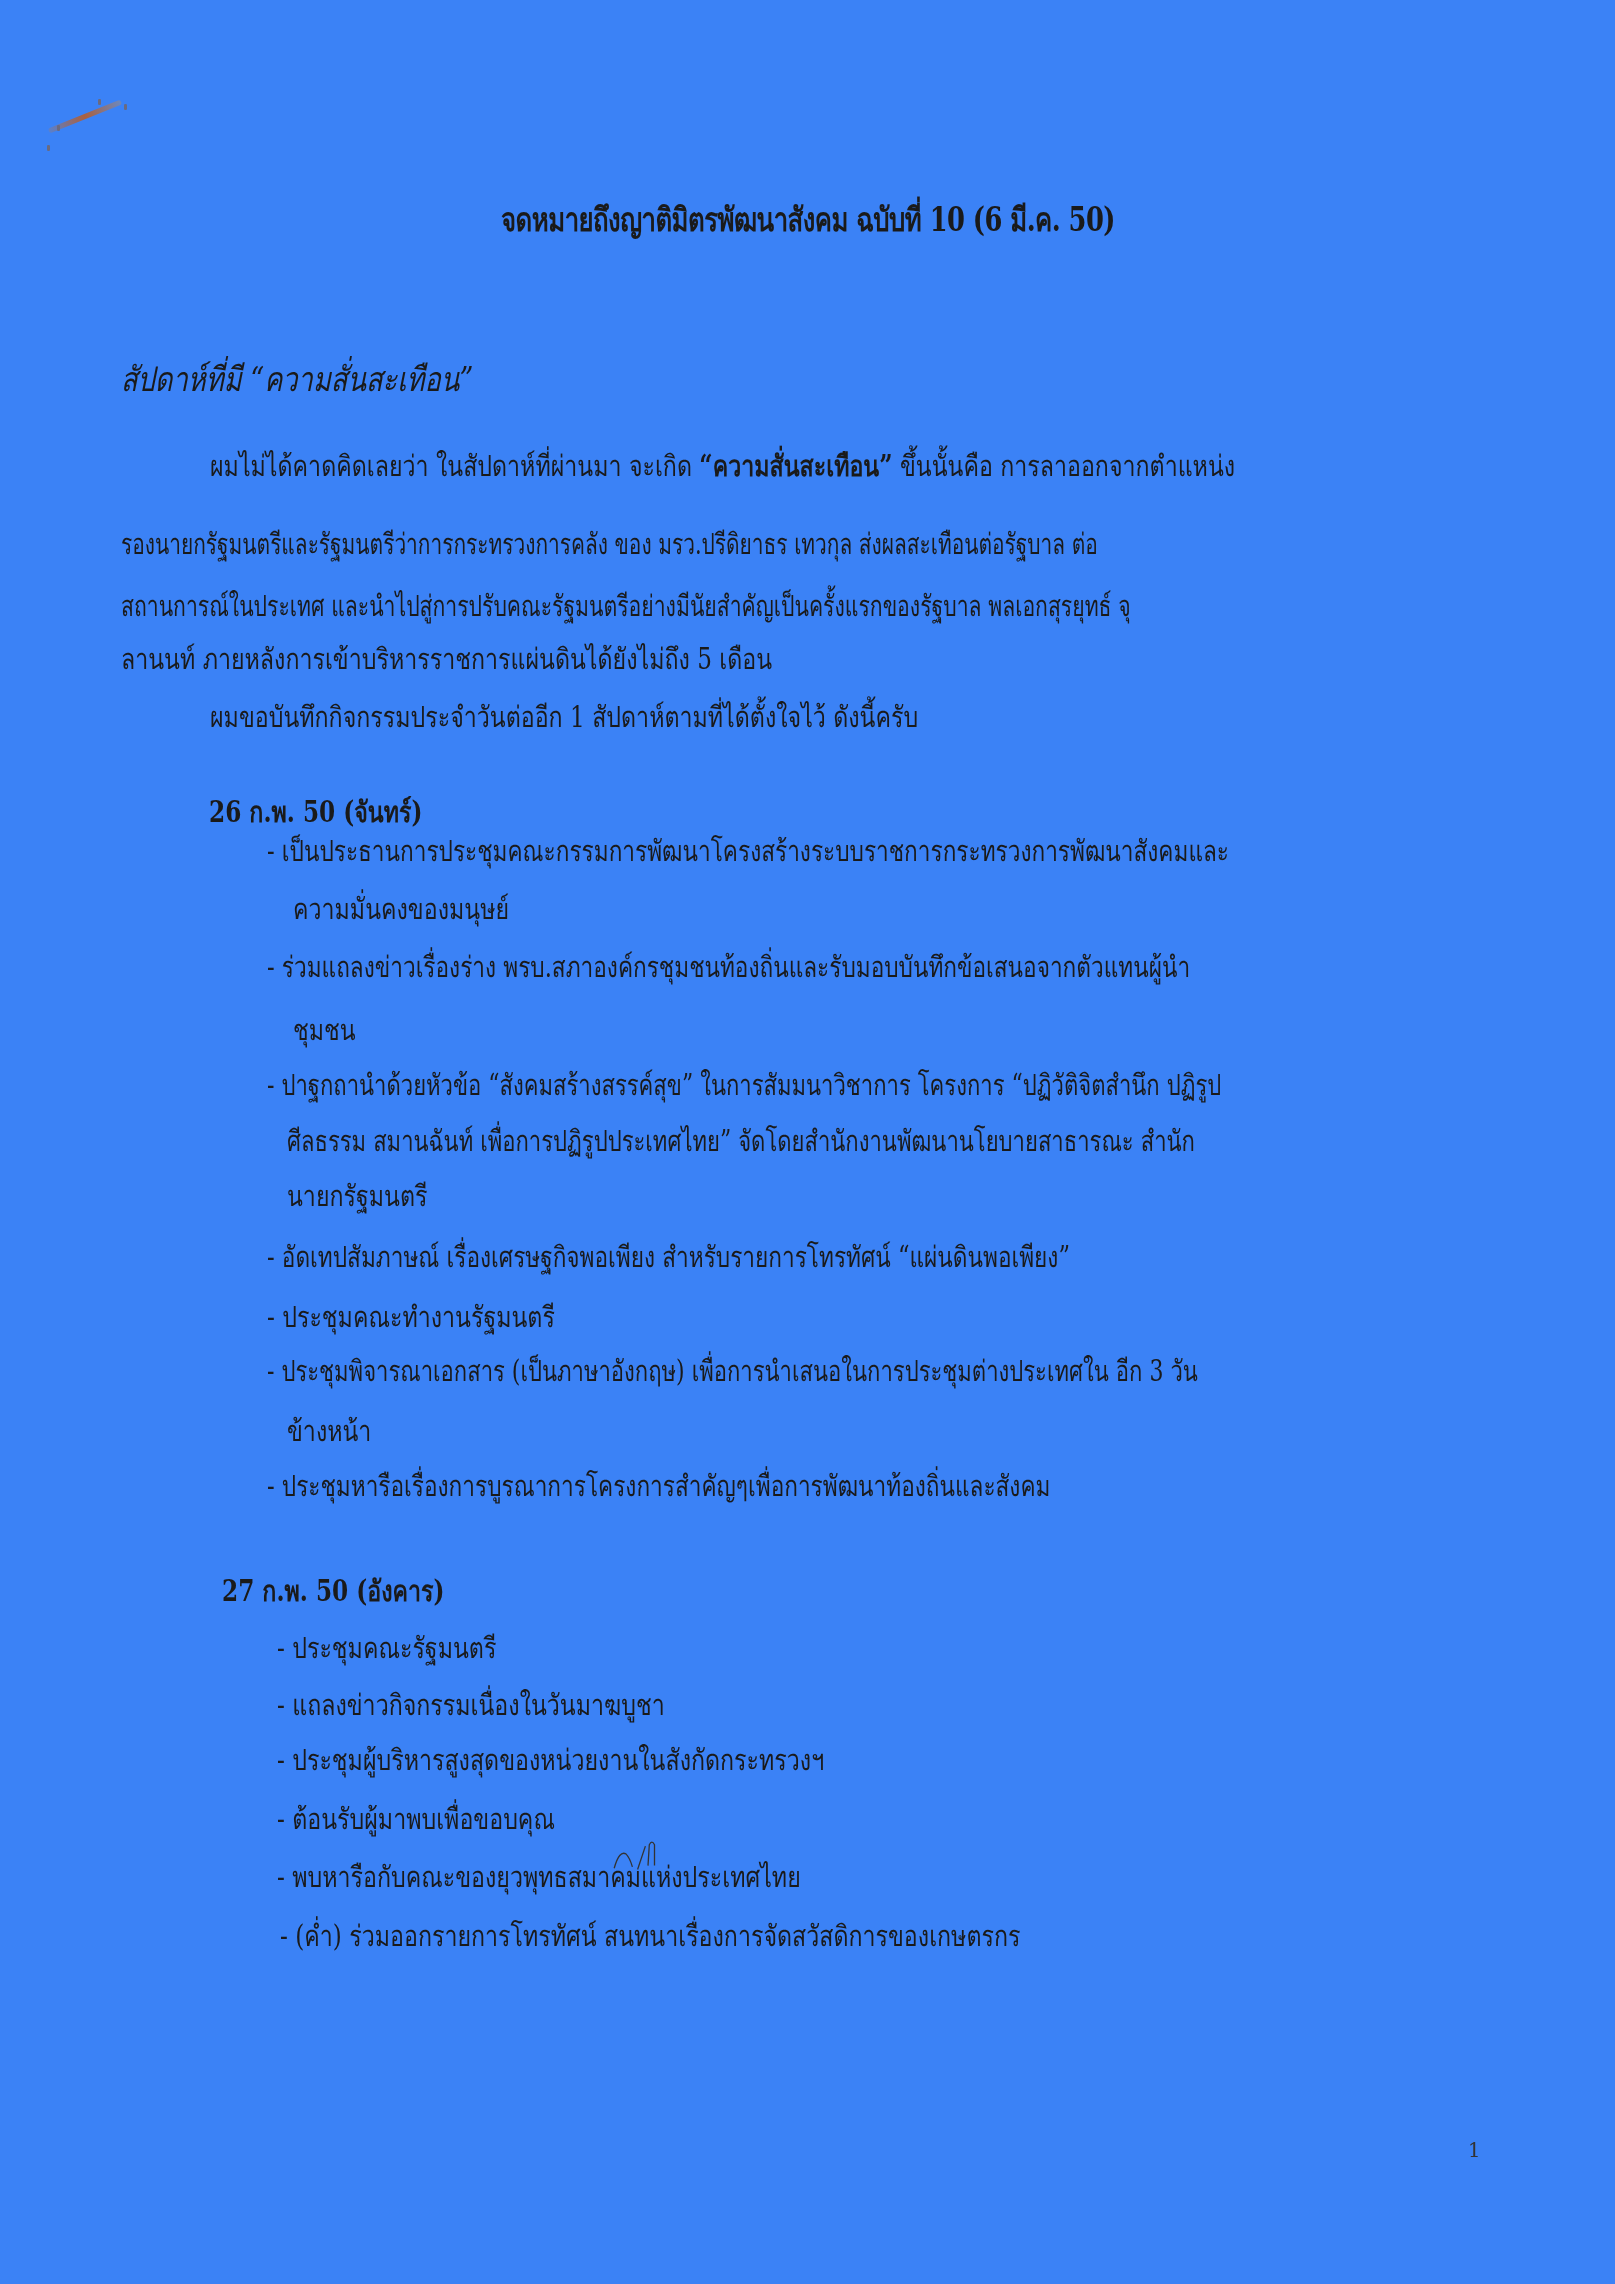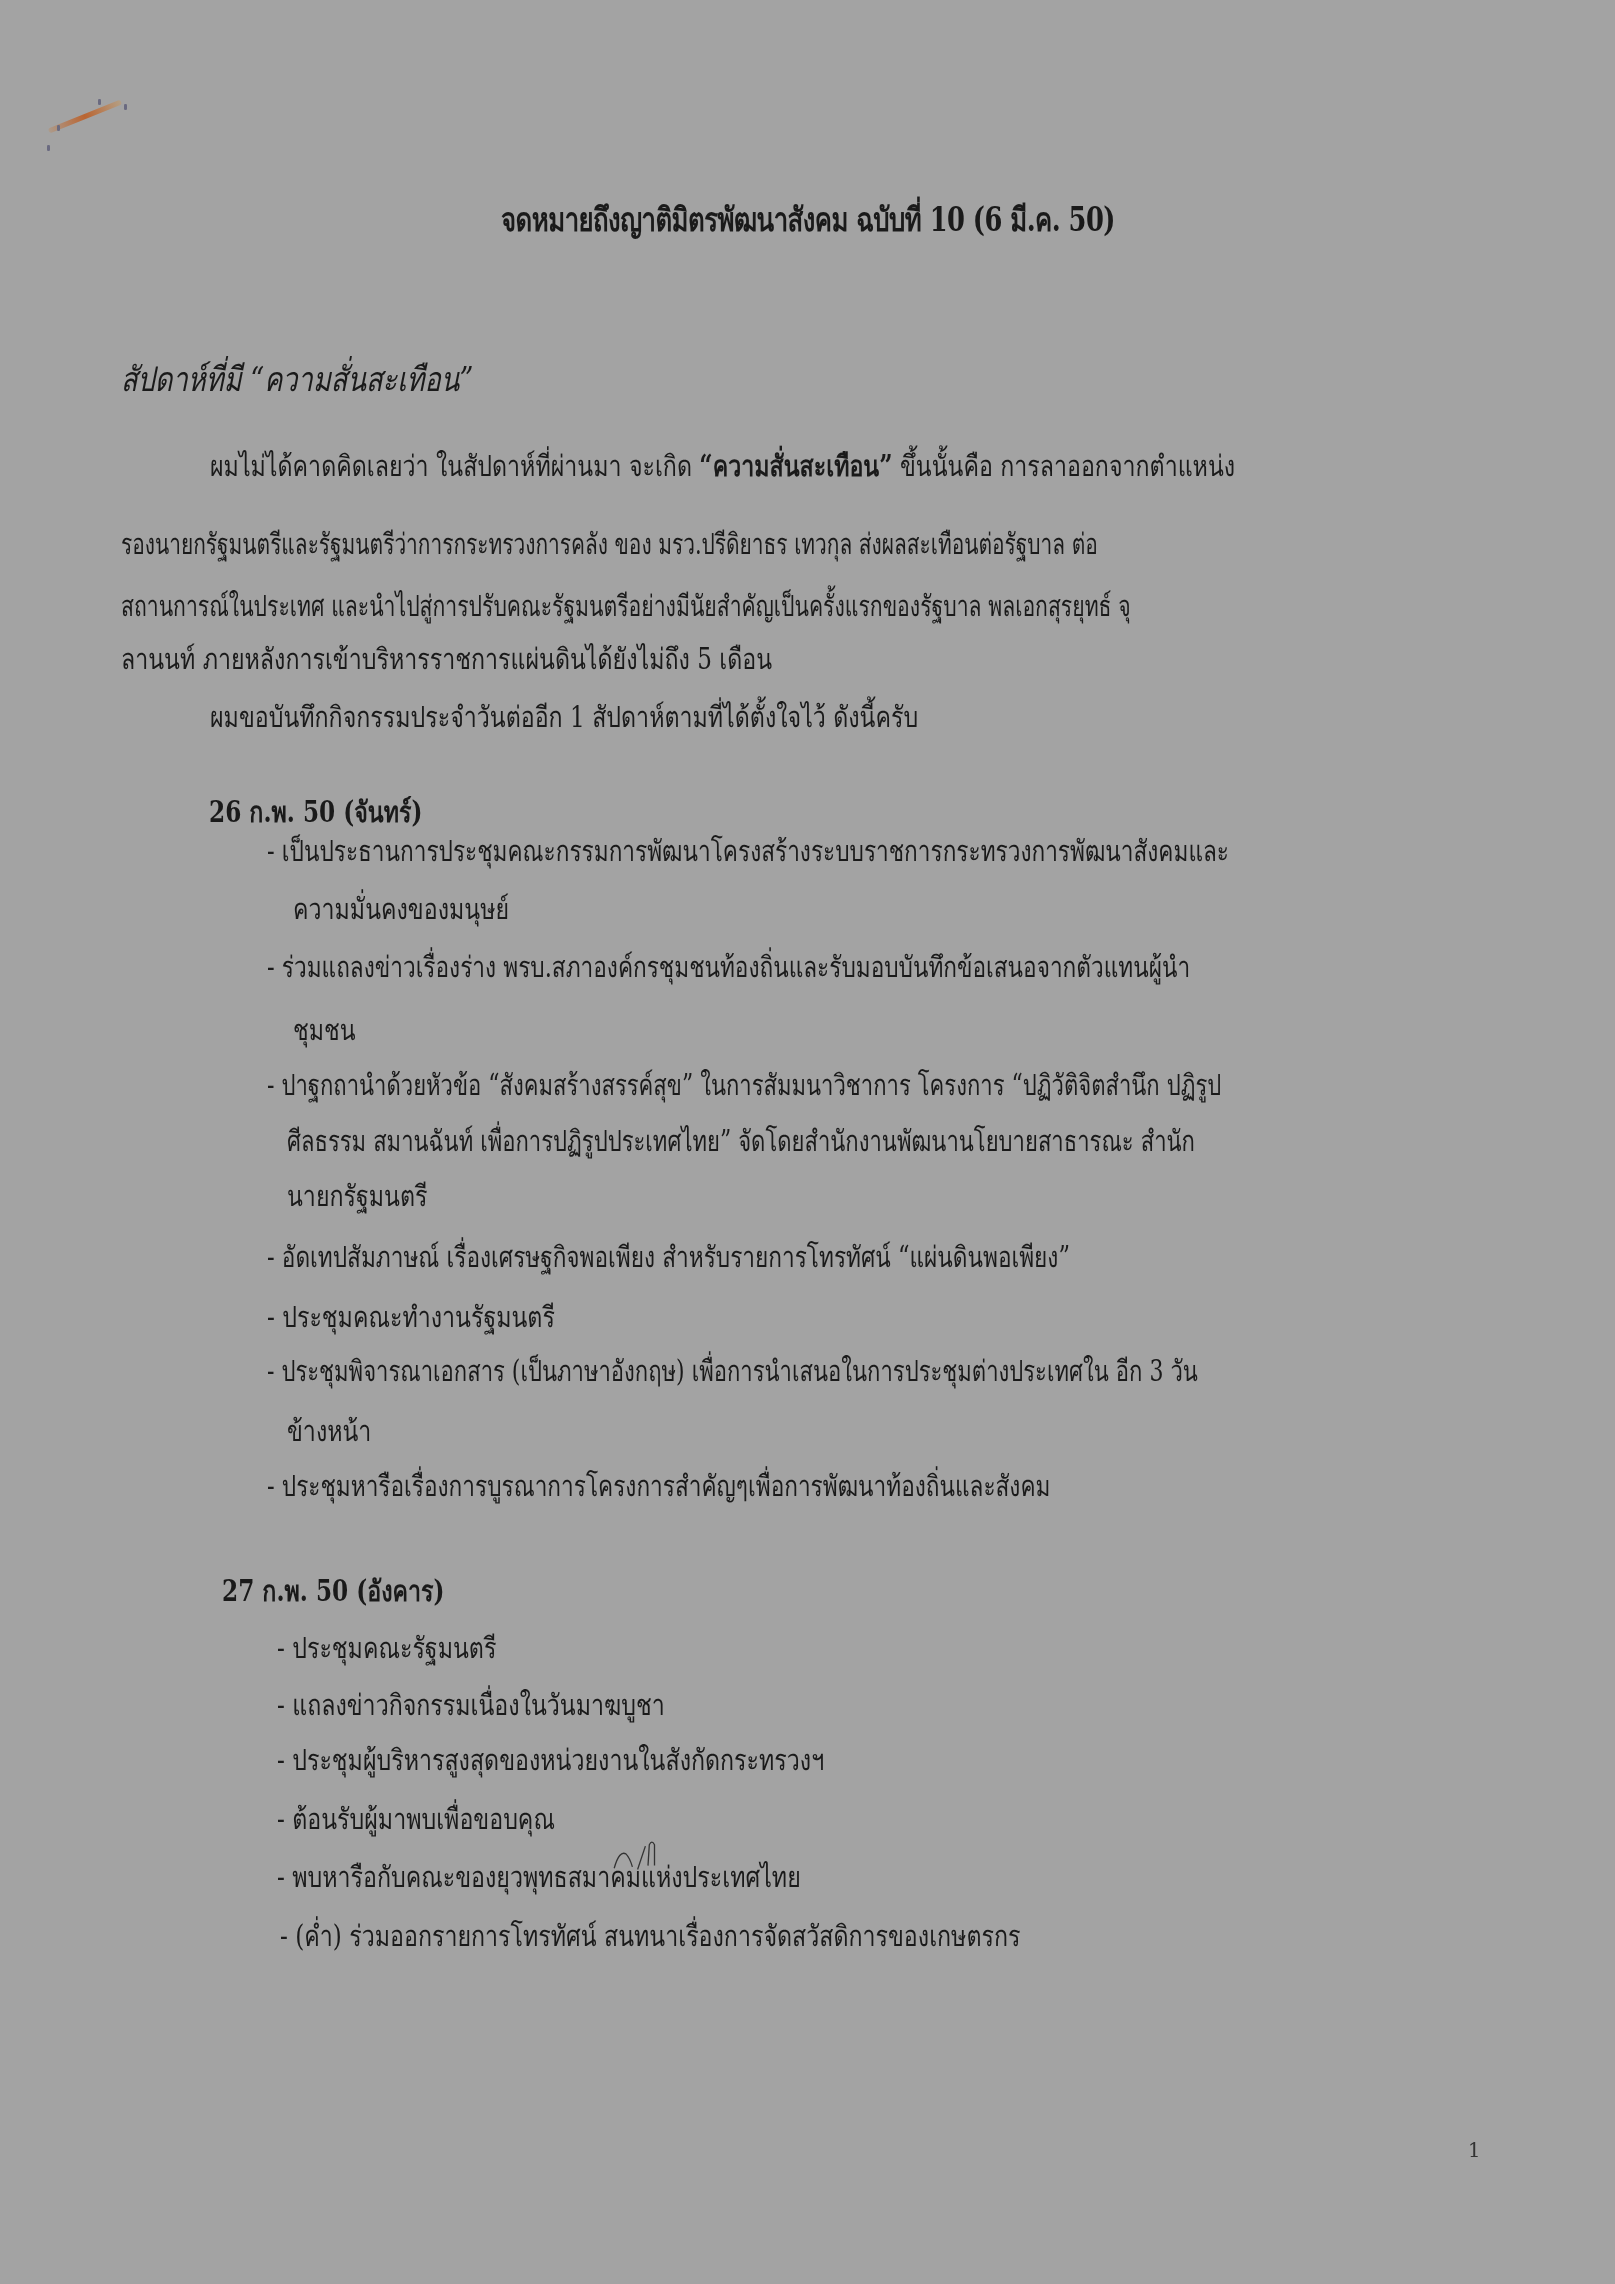--- a/index.html
+++ b/index.html
@@ -13,21 +13,21 @@
       position: relative;
       overflow: hidden;
       font-family: "DejaVu Serif", "Liberation Serif", serif;
       color: #1a1a1a;
     }
     .page {
       position: absolute;
       left: 0; top: 0;
       width: 1616px;
       height: 2284px;
-      background: #a3a3a3;
+      background: #3b82f6;
     }
     .scan-mark {
       position: absolute;
       left: 46px;
       top: 114px;
       width: 78px;
       height: 5.2px;
       background: linear-gradient(90deg, rgba(210,120,40,0.2), rgba(190,90,30,0.85), rgba(220,150,60,0.3));
       transform: rotate(-22deg);
       border-radius: 2.6px;

